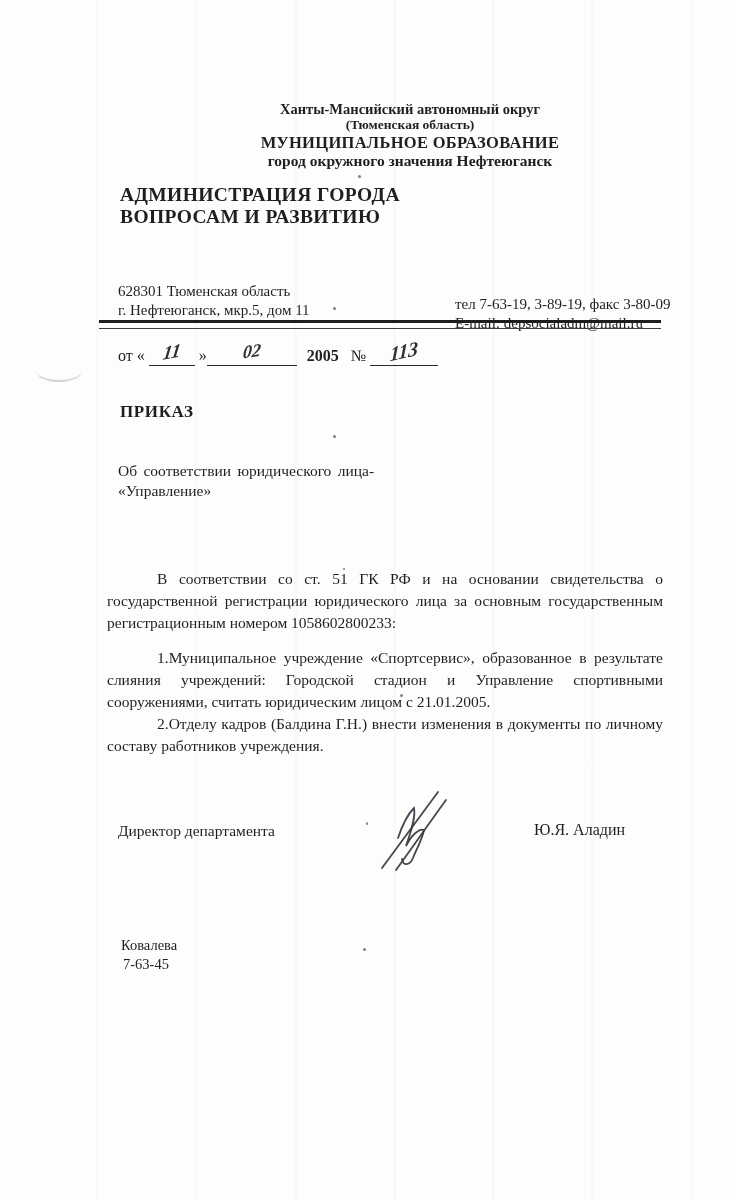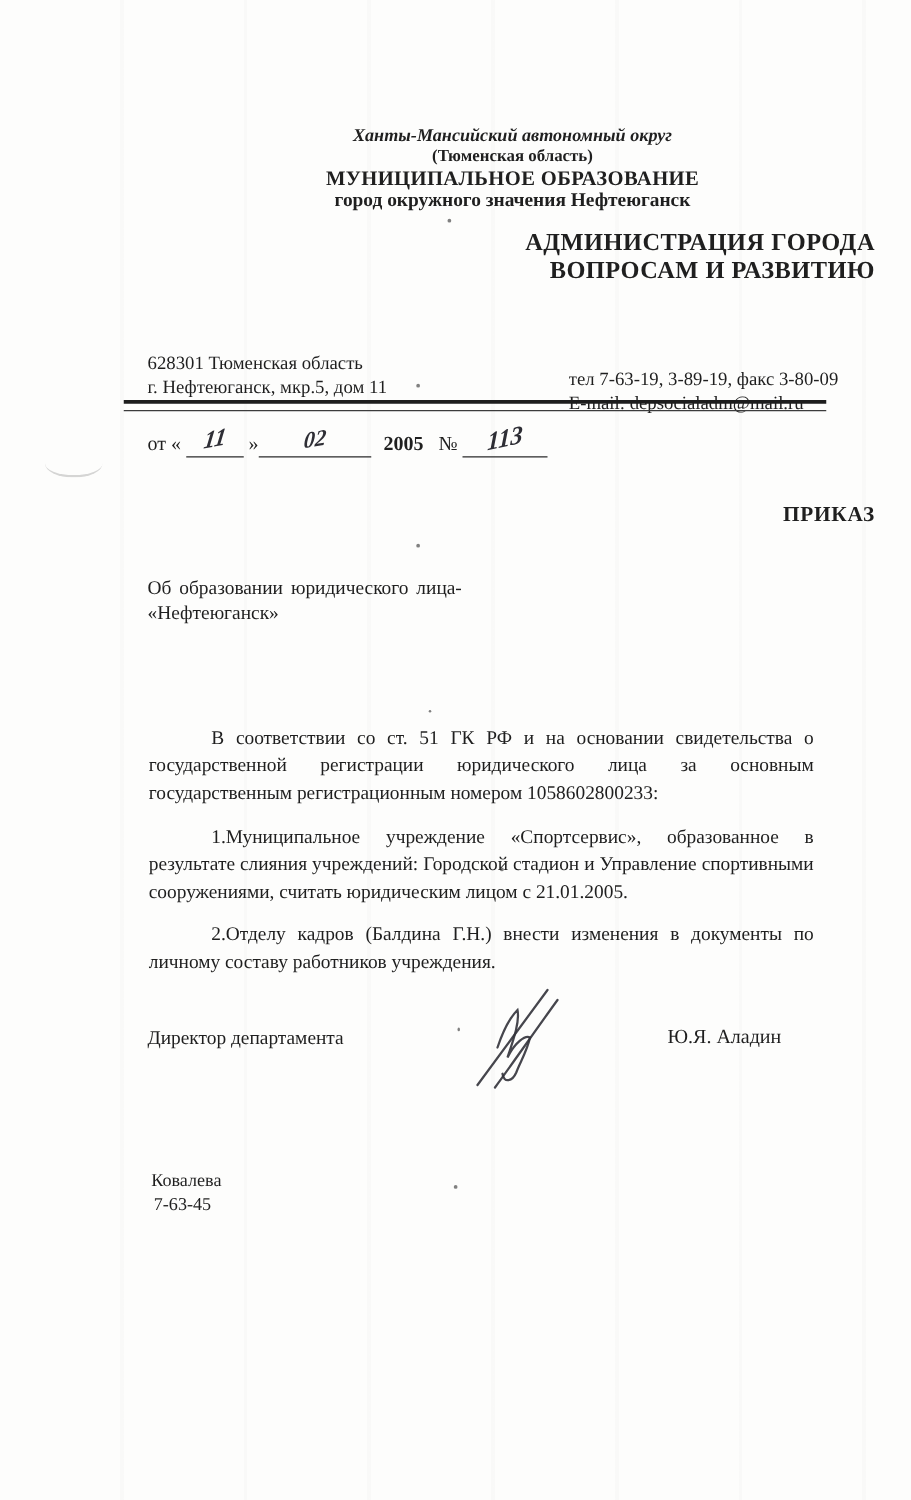--- a/index.html
+++ b/index.html
@@ -12,27 +12,27 @@
     overflow:hidden;
   }
   .page::before{
     content:"";position:absolute;inset:0;pointer-events:none;
     background:repeating-linear-gradient(90deg, transparent 0 96px, rgba(0,0,0,0.014) 96px 99px);
   }
   .letterhead{
     position:absolute;left:120px;top:101px;width:580px;
     text-align:center;font-weight:bold;
   }
-  .lh-small{font-size:14.5px;line-height:16px;font-style:italic;}
+  .lh-small{font-size:14.5px;line-height:16px;}
   .lh-paren{font-size:13.5px;line-height:15px;}
   .lh-mid{font-size:16.5px;line-height:19px;margin-top:1px;letter-spacing:0.3px;}
   .lh-city{font-size:15.5px;line-height:18px;}
   .orgname{
     position:absolute;left:120px;top:184px;width:580px;
-    text-align:right;font-weight:bold;font-size:19.5px;line-height:22px;
+    text-align:left;font-weight:bold;font-size:19.5px;line-height:22px;
     letter-spacing:0.4px;
   }
   .contact{position:absolute;left:0;top:282px;width:729px;font-size:15px;line-height:18.5px;}
   .contact-left{position:absolute;left:118px;top:0;}
   .contact-right{position:absolute;left:455px;top:-2px;margin-top:15px;}
   .rule{
     position:absolute;left:99px;top:320px;width:562px;height:5px;
     border-top:3.5px solid #1d1d1d;border-bottom:1.5px solid #3c3c3c;
   }
   .dateline{
@@ -51,25 +51,25 @@
   .hw{
     position:absolute;left:0;right:0;bottom:0;text-align:center;
     font-style:italic;font-weight:bold;color:#2e2e35;
     font-family:"Liberation Serif", serif;
   }
   .hw-day{font-size:19px;transform:rotate(-10deg) skewX(-18deg);bottom:2px;}
   .hw-month{font-size:18px;transform:rotate(-9deg) skewX(-14deg);bottom:3px;}
   .hw-num{font-size:20px;transform:rotate(-12deg) skewX(-14deg);bottom:2px;}
   .title{
     position:absolute;left:120px;top:402px;width:580px;
-    text-align:right;font-weight:bold;font-size:17px;letter-spacing:0.6px;
+    text-align:left;font-weight:bold;font-size:17px;letter-spacing:0.6px;
   }
   .subject{position:absolute;left:118px;top:461px;font-size:15.5px;line-height:20px;word-spacing:2.5px;}
   .bodytext{position:absolute;left:107px;top:568px;width:556px;font-size:15.5px;line-height:22.2px;text-align:justify;}
-  .bodytext p{margin:12px;text-indent:50px;}
+  .bodytext p{margin:0;text-indent:50px;}
   .bodytext p.p2{margin-top:12px;}
   .sig-pos{position:absolute;left:118px;top:822px;font-size:15.5px;}
   .sig-name{position:absolute;left:534px;top:821px;font-size:16px;}
   .signature{position:absolute;left:372px;top:788px;}
   .signature path{stroke:#32323a;stroke-width:1.8;fill:none;stroke-linecap:round;opacity:0.9;}
   .footer{position:absolute;left:121px;top:936px;font-size:14.5px;line-height:19px;}
   .footer .fphone{padding-left:2px;}
   .speck{position:absolute;border-radius:50%;background:rgba(45,45,45,0.6);}
   .arc{
     position:absolute;left:36px;top:360px;width:46px;height:20px;
@@ -118,22 +118,22 @@
     <span class="year">2005</span>
     <span class="txt">№</span>
     <span class="blank b3">
         <span class="hw hw-num">113</span>
       </span>
   </div>
 
   <div class="title">ПРИКАЗ</div>
 
   <div class="subject">
-    <div>Об образовании юридического лица-</div>
-    <div>«Нефтеюганск»</div>
+    <div>Об соответствии юридического лица-</div>
+    <div>«Управление»</div>
   </div>
 
   <div class="bodytext">
     <p>В соответствии со ст. 51 ГК РФ и на основании свидетельства о государственной регистрации юридического лица за основным государственным регистрационным номером 1058602800233:</p>
     <p class="p2">1.Муниципальное учреждение «Спортсервис», образованное в результате слияния учреждений: Городской стадион и Управление спортивными сооружениями, считать юридическим лицом с 21.01.2005.</p>
     <p class="p3">2.Отделу кадров (Балдина Г.Н.) внести изменения в документы по личному составу работников учреждения.</p>
   </div>
 
   <span class="sig-pos">Директор департамента</span>
   <svg class="signature" width="82" height="86" viewBox="0 0 82 86" xmlns="http://www.w3.org/2000/svg">

